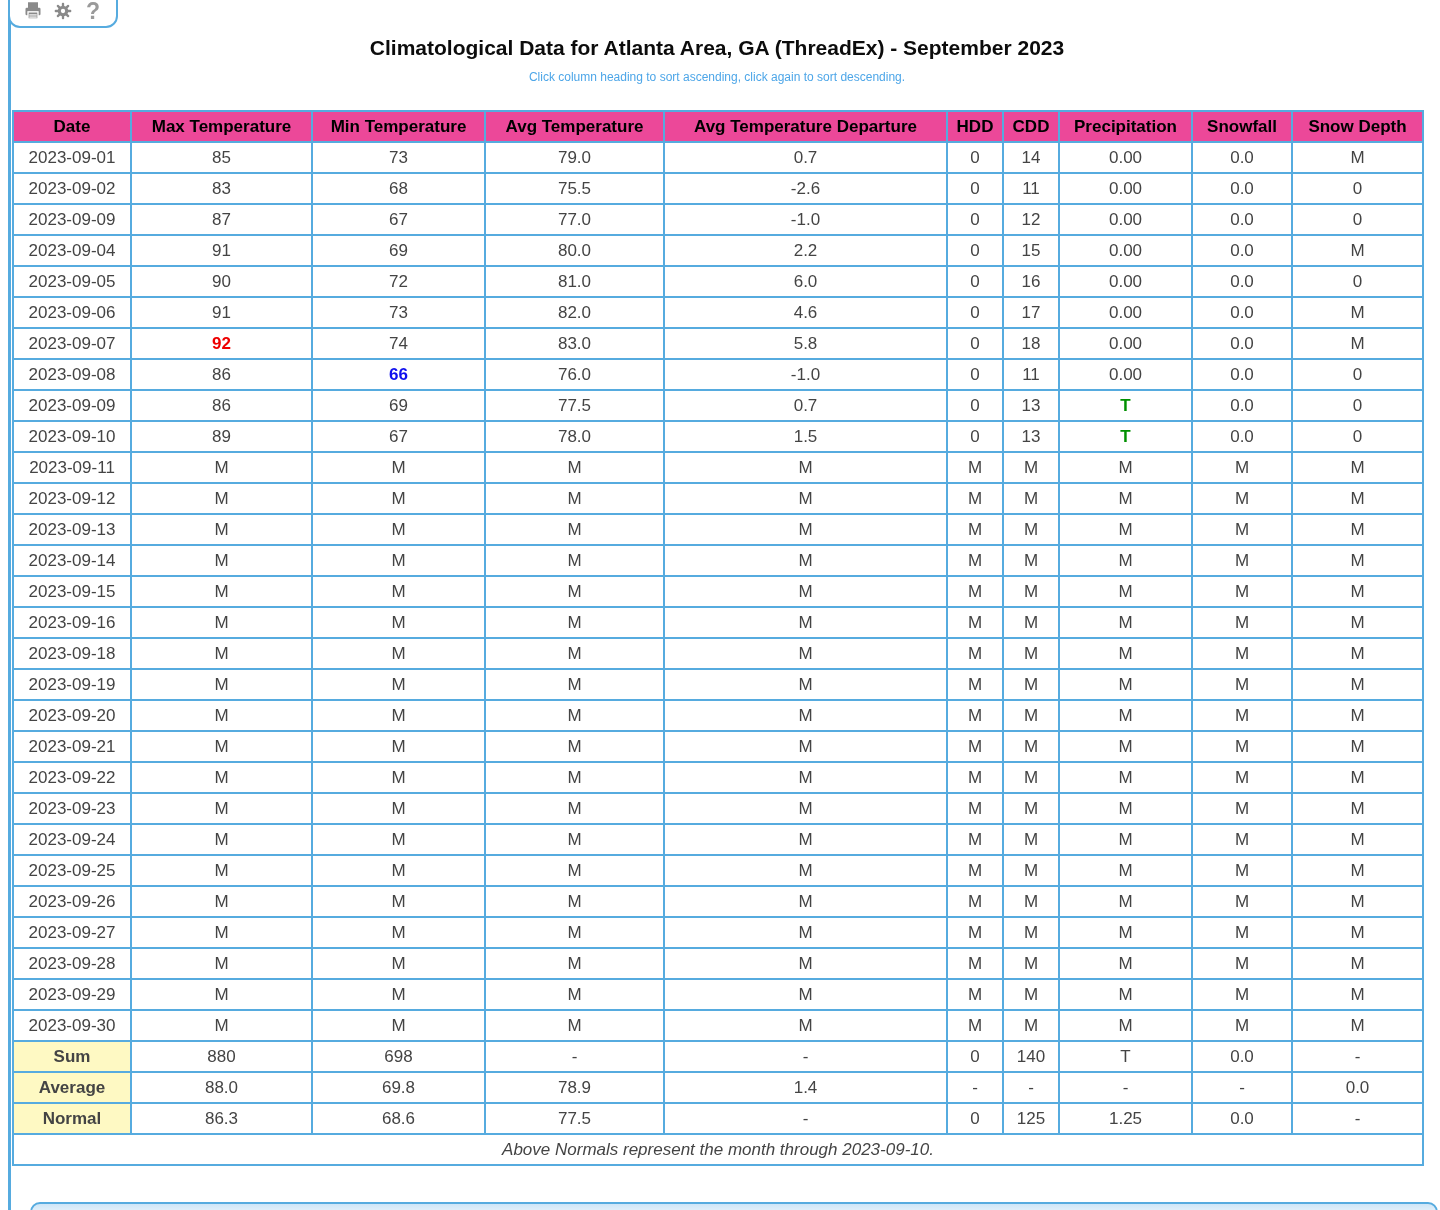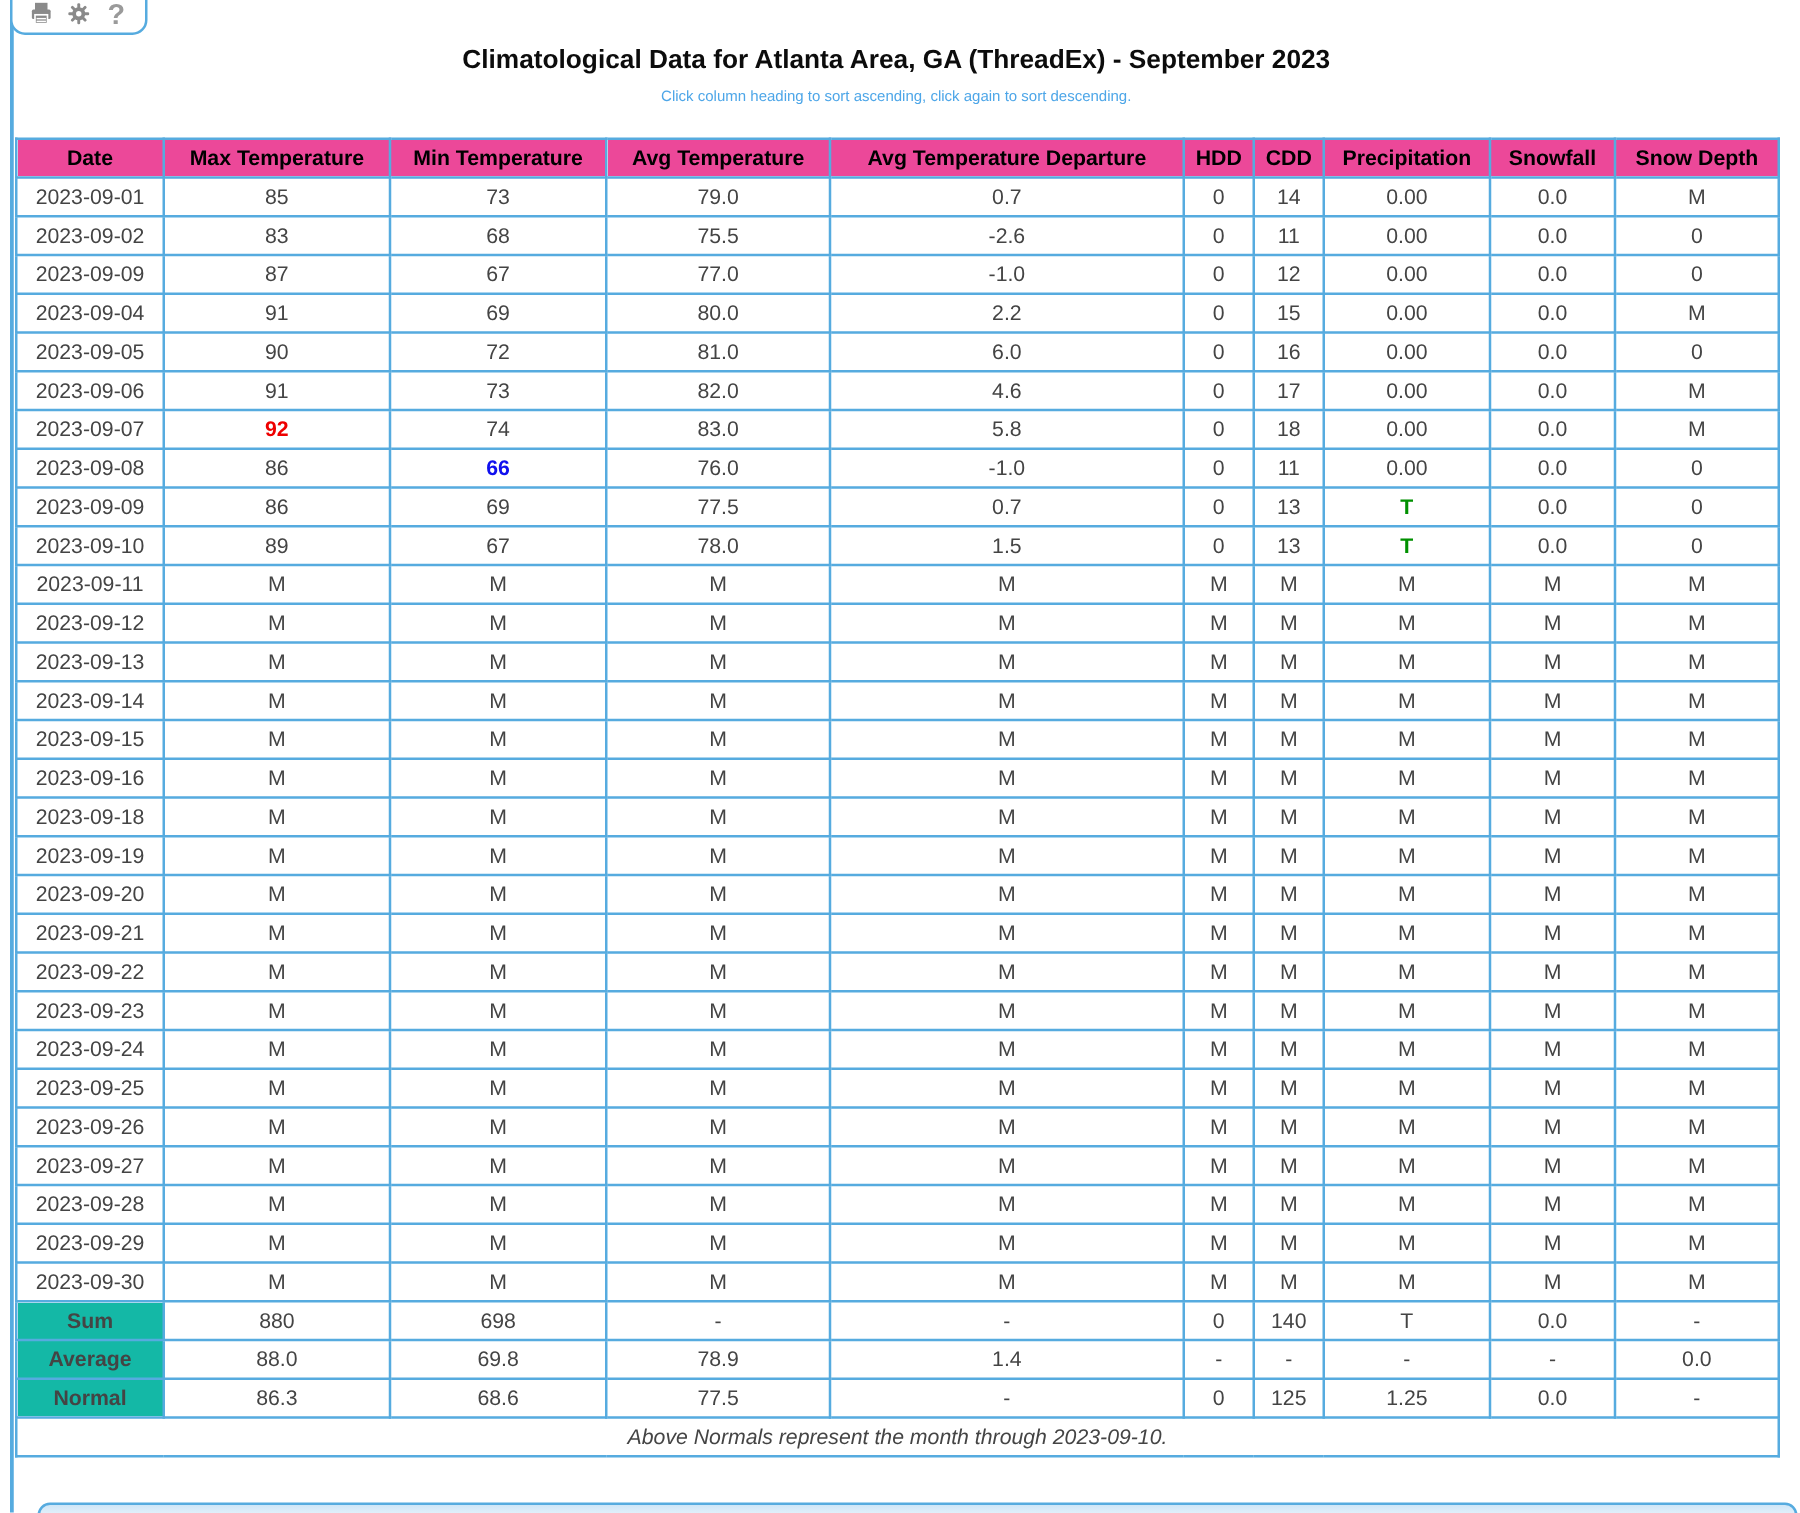--- a/index.html
+++ b/index.html
@@ -62,21 +62,21 @@
     white-space: nowrap;
   }
   table.climate th {
     background: #ec4899;
     color: #000000;
     font-weight: bold;
     cursor: pointer;
   }
   table.climate td { color: #444444; }
   td.label-col {
-    background: #14b8a6;
+    background: #fef9c3;
     font-weight: bold;
     color: #000000;
   }
   .val-red   { color: #ee0000 !important; font-weight: bold; }
   .val-blue  { color: #1010ee !important; font-weight: bold; }
   .val-green { color: #009000 !important; font-weight: bold; }
   td.footnote-cell {
     font-style: italic;
     color: #2a2a2a;
   }

